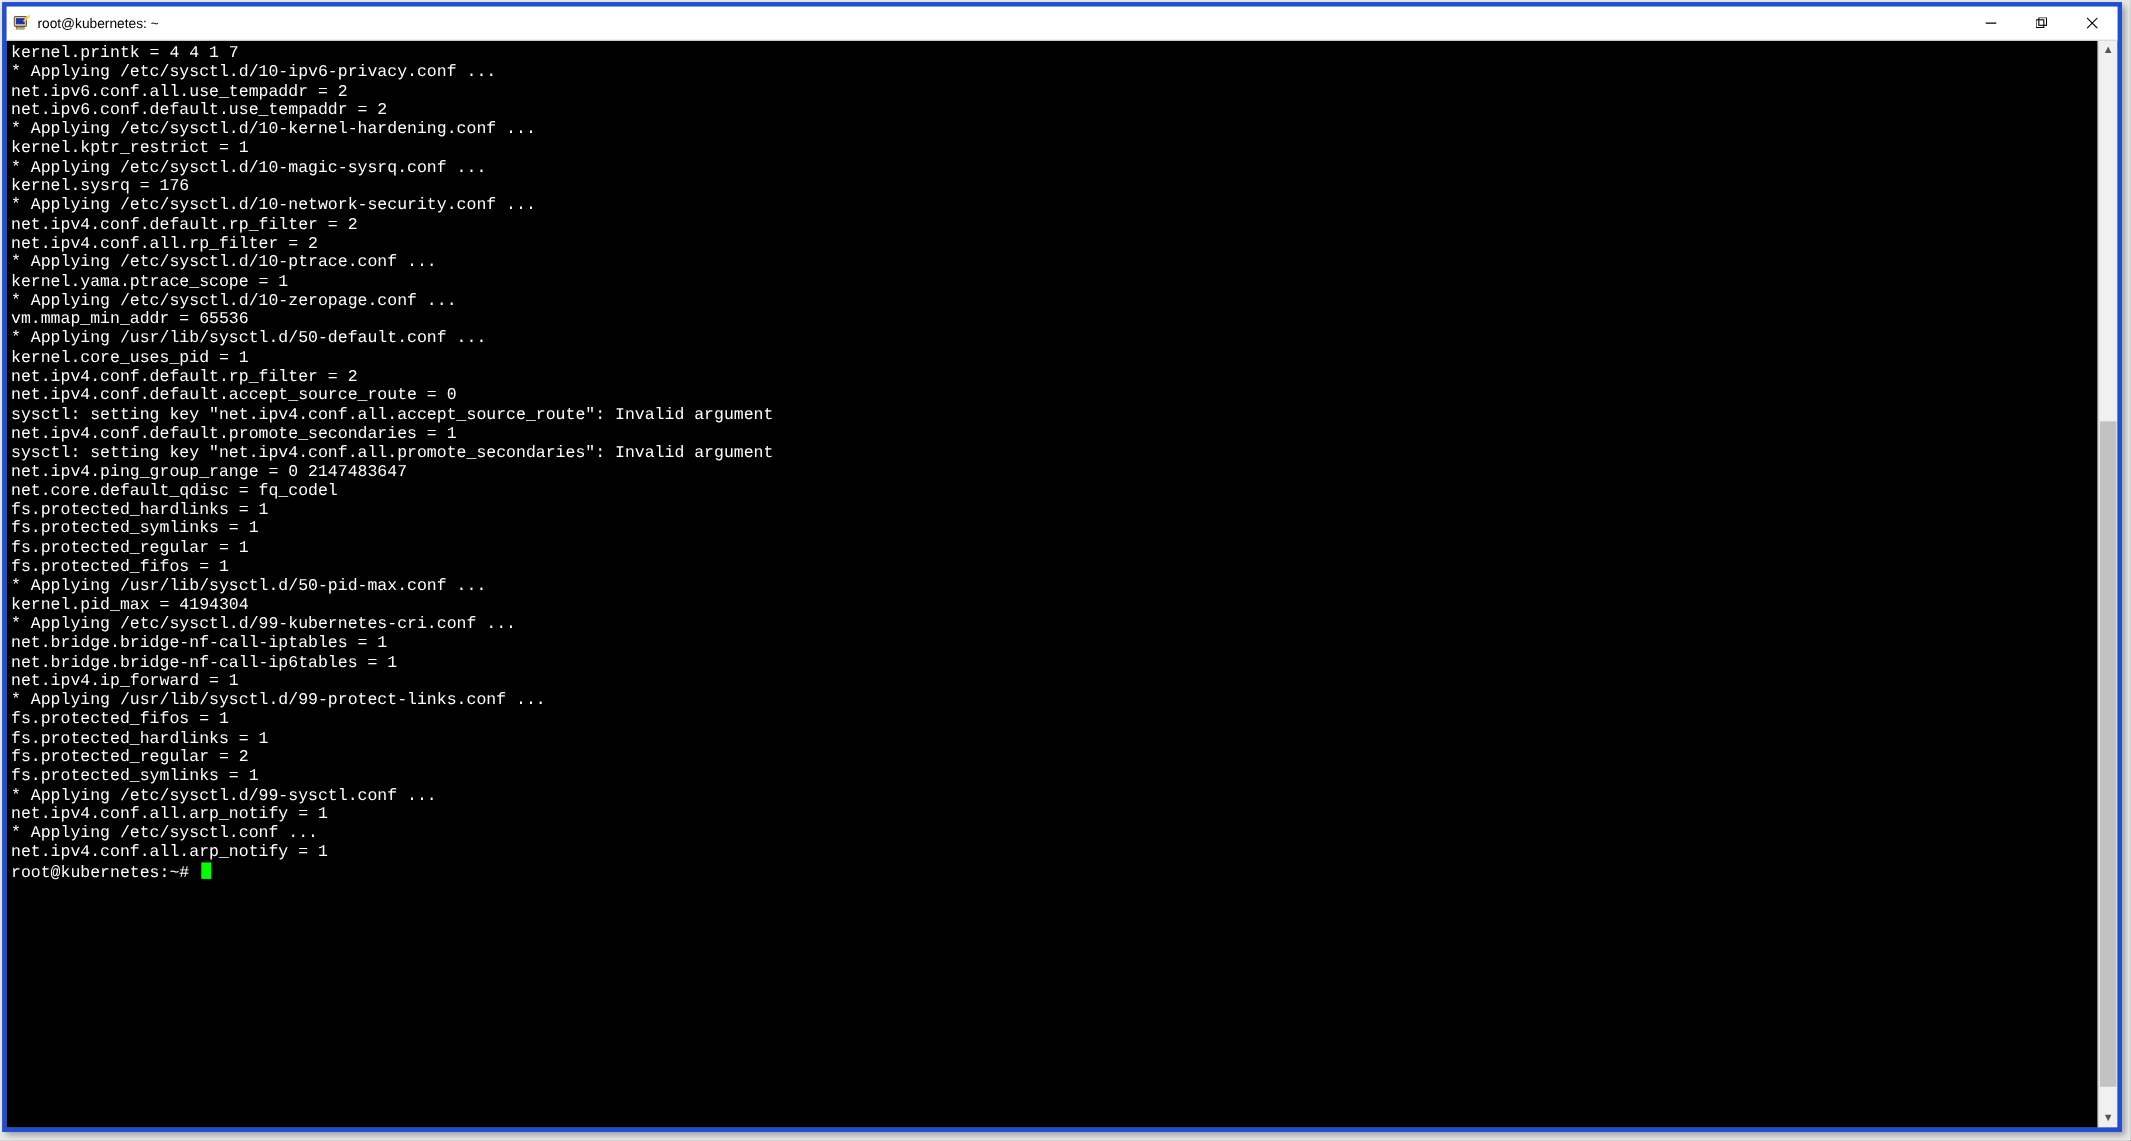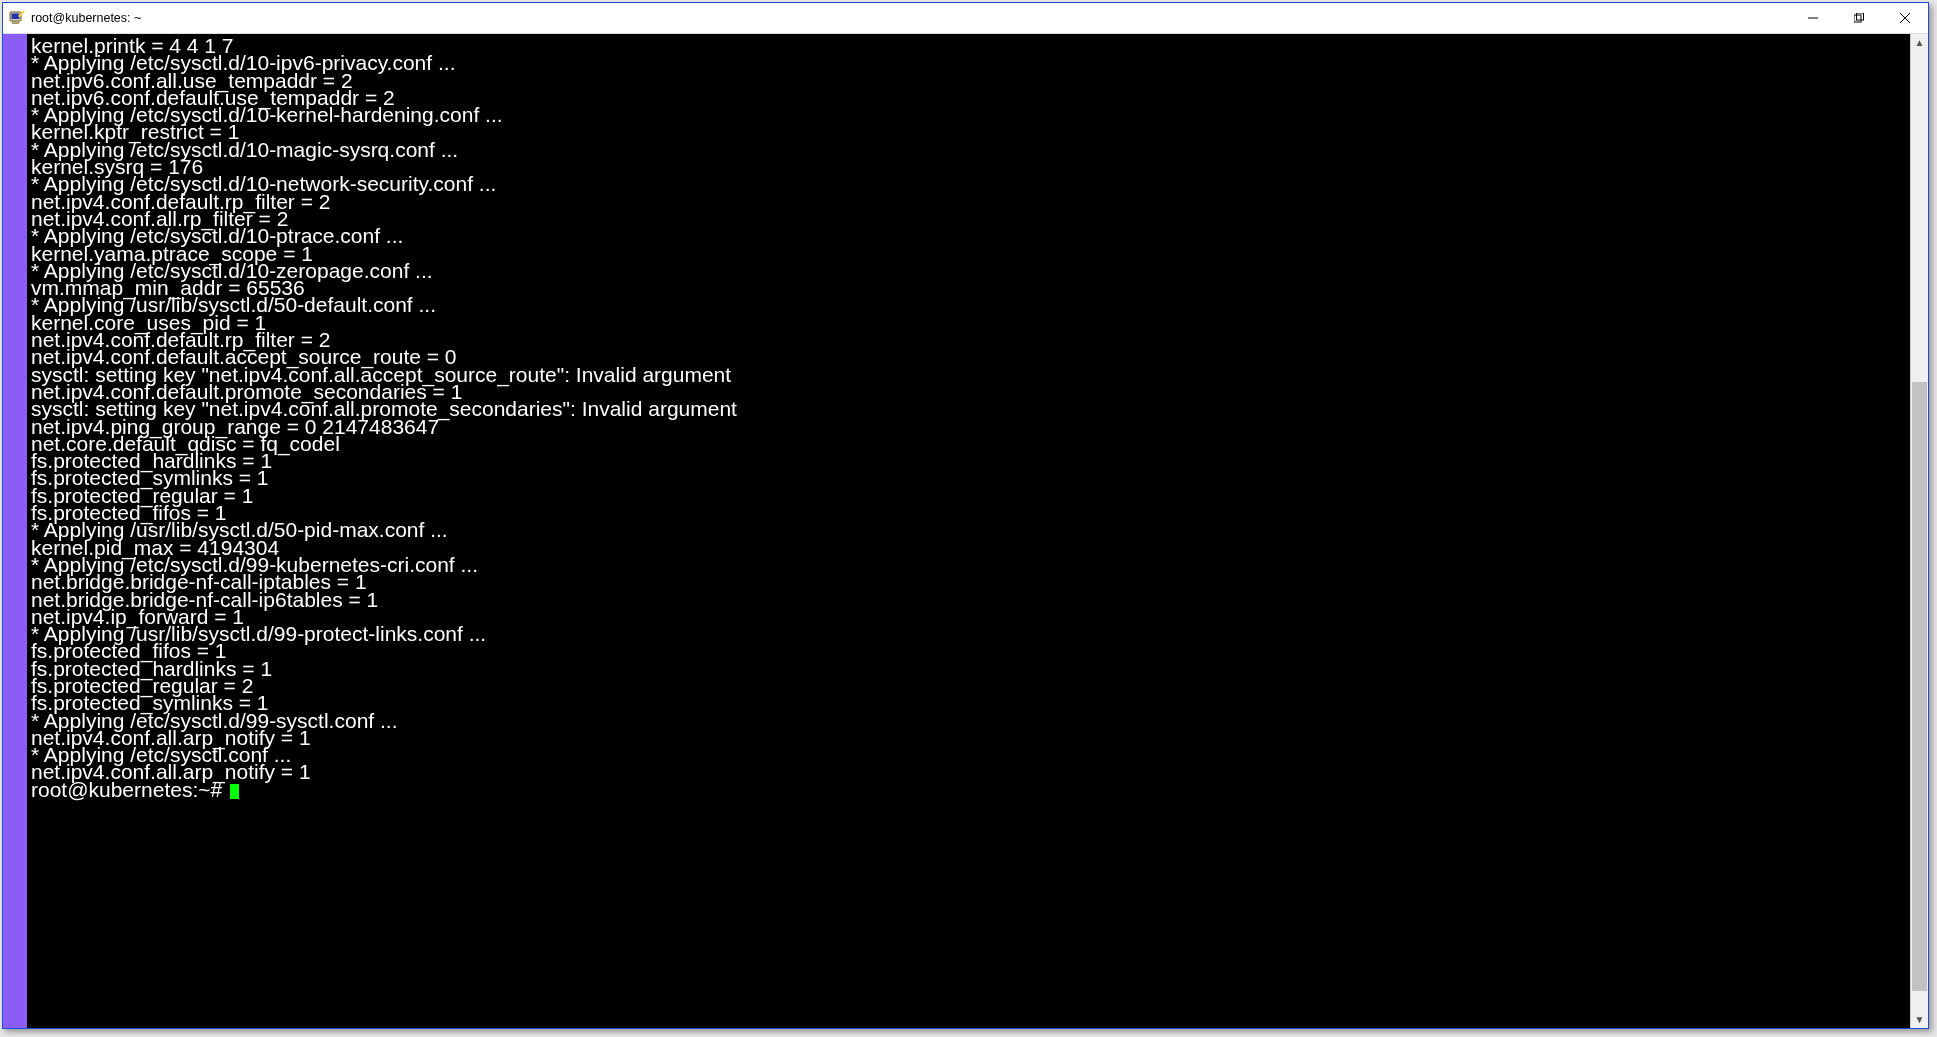--- a/index.html
+++ b/index.html
@@ -6,22 +6,22 @@
     margin: 0;
     padding: 0;
     height: 100%;
     overflow: hidden;
     font-family: "Segoe UI", Tahoma, sans-serif;
     background: #e8e8e8;
   }
   .window {
     position: absolute;
     top: 2px; left: 2px; right: 8px; bottom: 8px;
-    background: #8b5cf6;
-    border: 1px solid #1d4ed8;
+    background: #737373;
+    border: 4px solid #1d4ed8;
     box-shadow: 3px 3px 6px rgba(0,0,0,0.35);
     display: flex;
     flex-direction: column;
   }
   .titlebar {
     height: 30px;
     display: flex;
     align-items: center;
     background: #fff;
     border-bottom: 1px solid #ddd;
@@ -52,27 +52,26 @@
 
   .terminal-wrap {
     flex: 1;
     display: flex;
     overflow: hidden;
   }
   .terminal {
     flex: 1;
     background: #000;
     color: #fff;
-    font-family: Liberation Sans, sans-serif;
-    font-size: 21px;
+    font-family: Liberation Mono, monospace;
+    font-size: 15px;
     line-height: 17.3px;
     padding: 3px 3px 3px 4px;
     white-space: pre;
     overflow: hidden;
-    margin-left: 24px;
   }
   .prompt-line .cursor {
     display:inline-block;
     width: 9px; height: 15px;
     background:#00ff00;
     vertical-align: -2px;
     margin-left: 2px;
   }
   .scrollbar {
     width: 17px;

